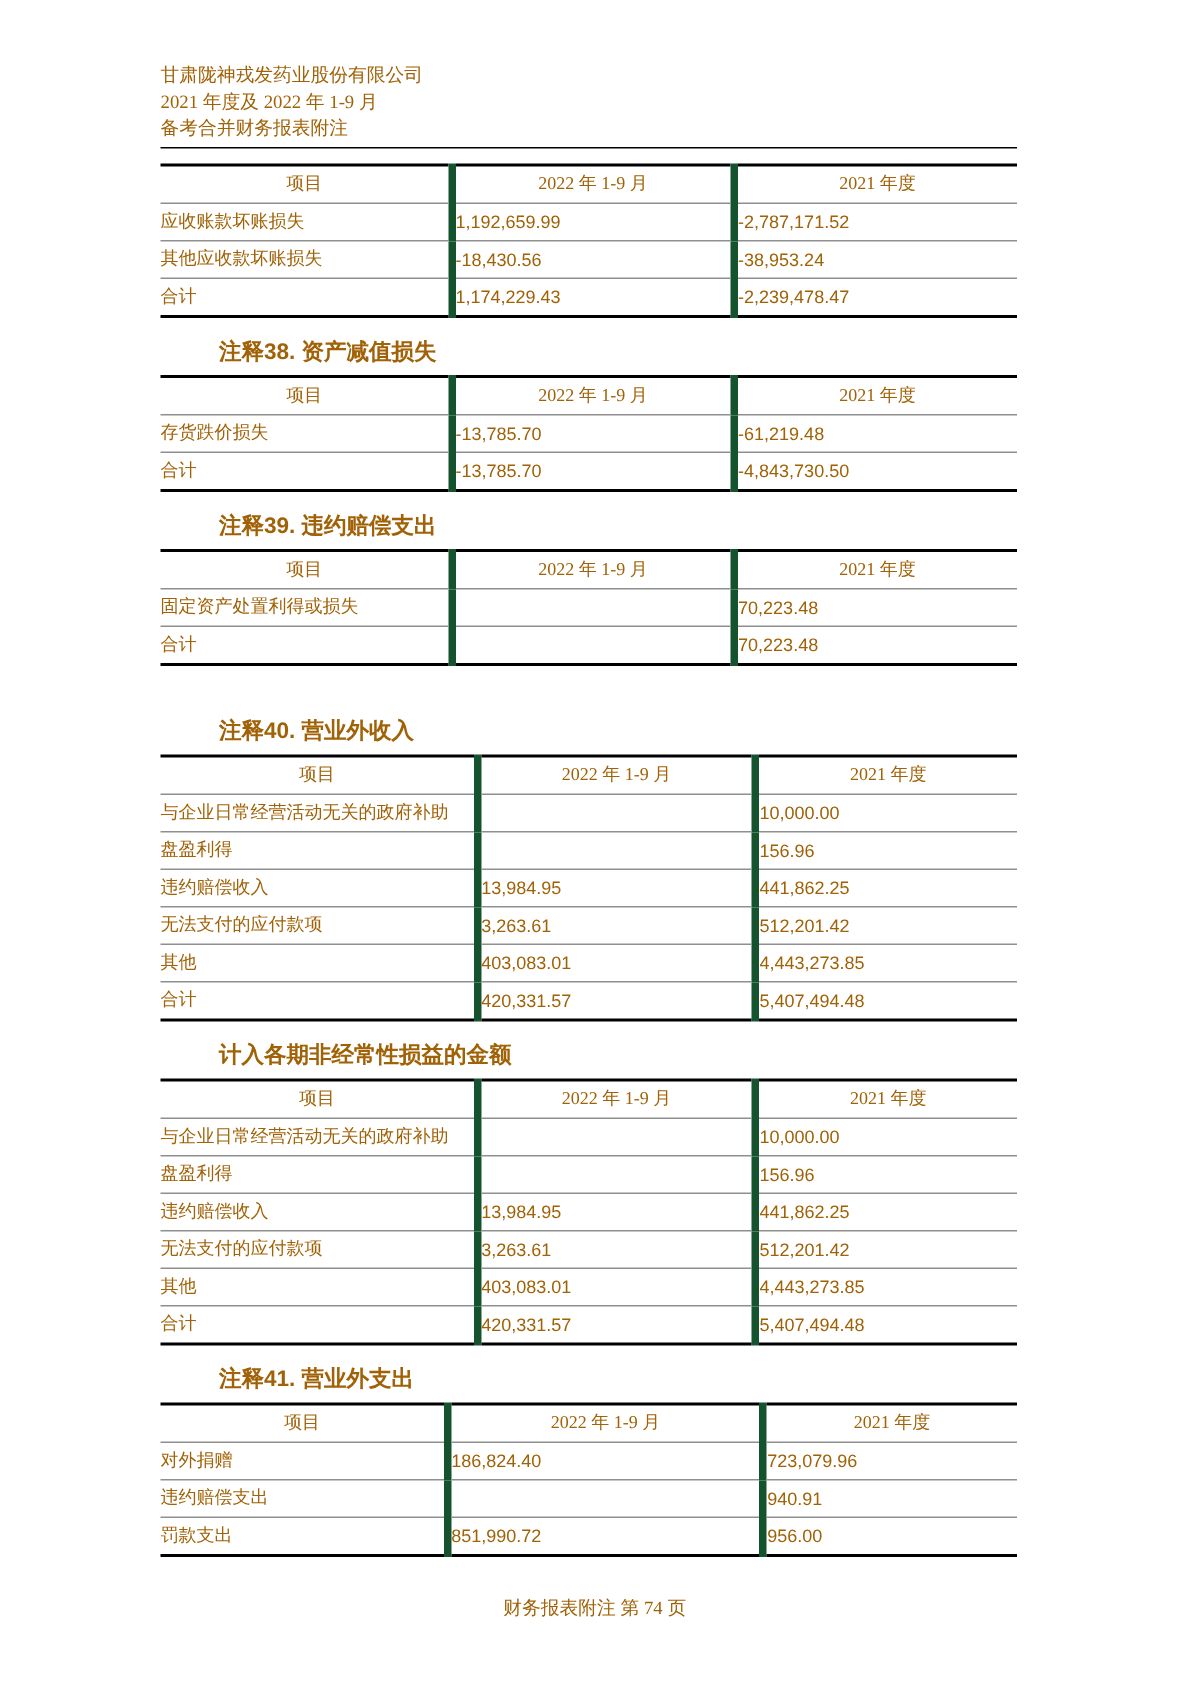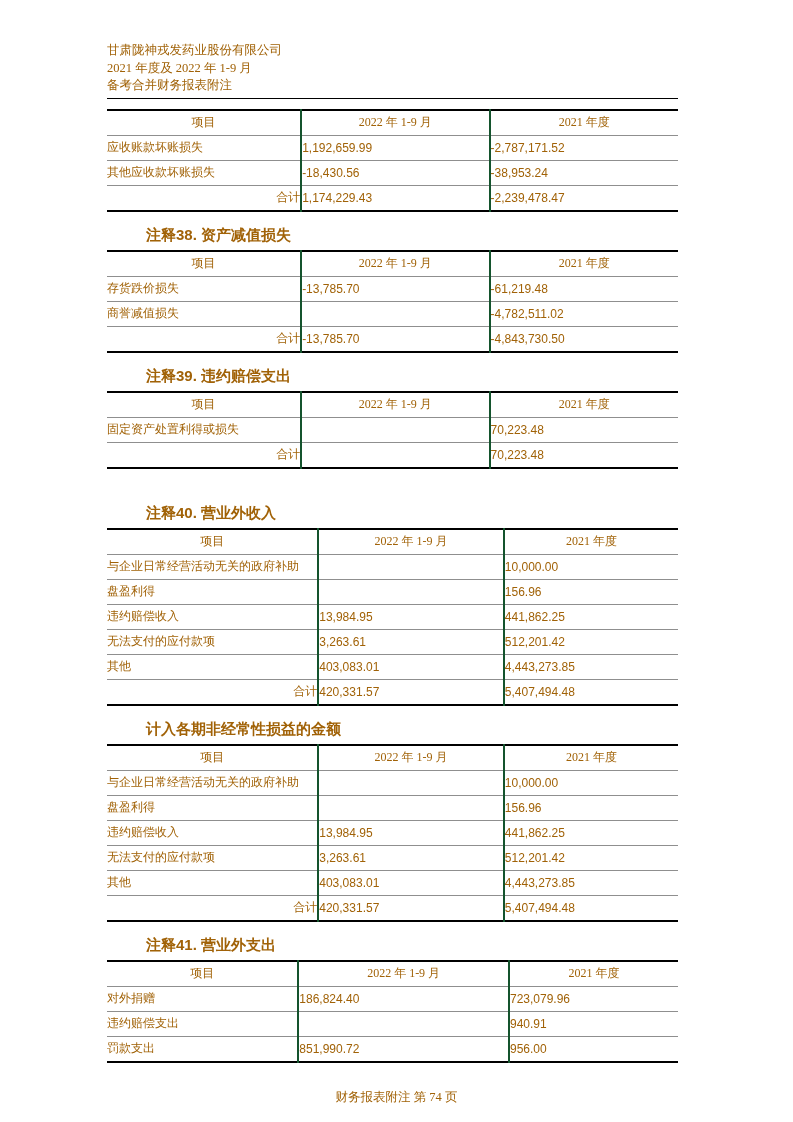--- a/index.html
+++ b/index.html
@@ -42,24 +42,24 @@
   table.fin th, table.fin td {
     padding: 0;
     height: 24px;
     border-bottom: 1px solid #8f8f8f;
     font-size: 12px;
     overflow: hidden;
     white-space: nowrap;
   }
   .t-b th, .t-b td, .t-c th, .t-c td { height: 23px; }
   table.fin th { font-weight: normal; text-align: center; font-family: Liberation Serif, serif; }
-  table.fin th:nth-child(n+2), table.fin td:nth-child(n+2) { border-left: 2px solid #14532d; margin-top: 16px; }
+  table.fin th:nth-child(n+2), table.fin td:nth-child(n+2) { border-left: 5px solid #14532d; margin-top: 16px; }
   table.fin tbody tr:last-child td { border-bottom: none; }
   td.item { text-align: left; padding-left: 5px; }
-  td.item.total { text-align: right; padding-left: 0; }
+  td.item.total { text-align: left; padding-left: 0; }
   td.num {
     text-align: left;
     padding-right: 7px;
     font-family: "Liberation Sans", "DejaVu Sans", sans-serif;
     font-size: 11.5px;
   }
   
   .t-a col:nth-child(1) { width: 34%; }
   .t-a col:nth-child(2) { width: 33%; }
   .t-a col:nth-child(3) { width: 33%; }
@@ -138,25 +138,20 @@
               <th>2021 年度</th>
             </tr>
           </thead>
           <tbody>
             <tr>
               <td class="item">存货跌价损失</td>
               <td class="num">-13,785.70</td>
               <td class="num">-61,219.48</td>
             </tr>
             <tr>
-              <td class="item">商誉减值损失</td>
-              <td class="num"></td>
-              <td class="num">-4,782,511.02</td>
-            </tr>
-            <tr>
               <td class="item total">合计</td>
               <td class="num">-13,785.70</td>
               <td class="num">-4,843,730.50</td>
             </tr>
           </tbody>
         </table>
     </section>
 
     <section class="sec s2">
       <h2 class="sec-title">注释39. 违约赔偿支出</h2>

